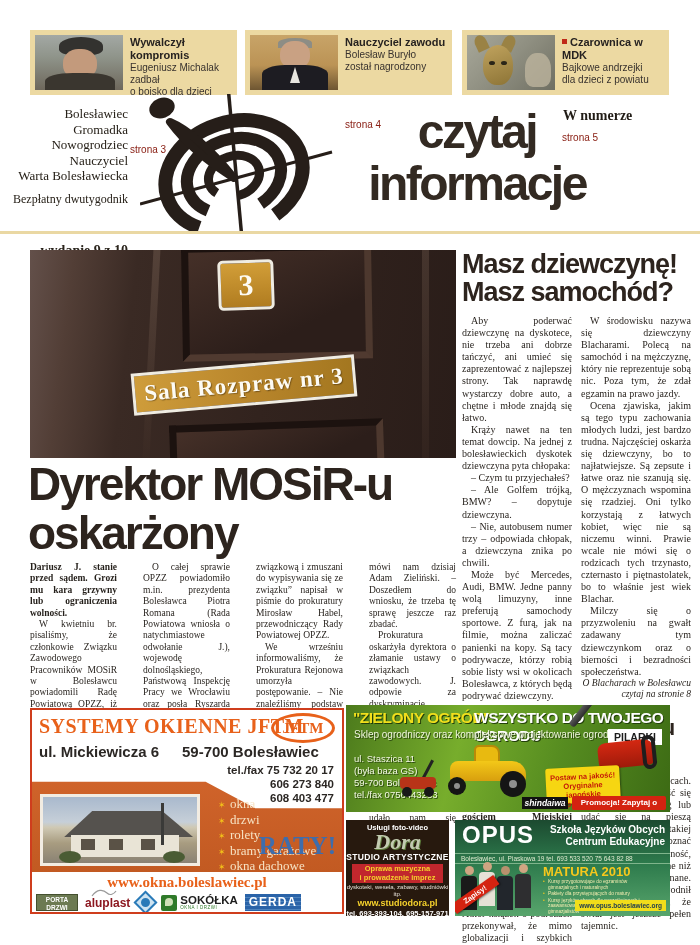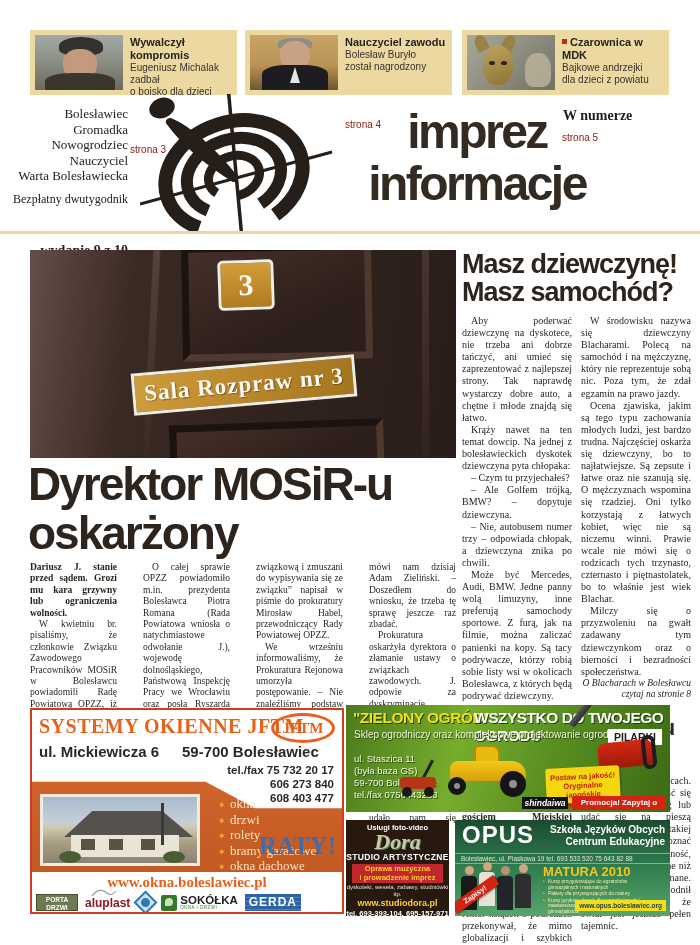--- a/index.html
+++ b/index.html
@@ -283,21 +283,21 @@
           <line x1="0" y1="110" x2="192" y2="58" stroke-width="3"></line>
           <ellipse cx="94" cy="82" rx="26" ry="20" stroke-width="9" transform="rotate(-18 94 82)" stroke-dasharray="105 22" stroke-dashoffset="-60"></ellipse>
           <ellipse cx="94" cy="82" rx="48" ry="37" stroke-width="12" transform="rotate(-18 94 82)" stroke-dasharray="215 55" stroke-dashoffset="-105"></ellipse>
           <ellipse cx="94" cy="82" rx="70" ry="54" stroke-width="14" transform="rotate(-18 94 82)" stroke-dasharray="310 80" stroke-dashoffset="-150"></ellipse>
         </g>
         <ellipse cx="22" cy="14" rx="13" ry="10" fill="#261e19" transform="rotate(-20 22 14)"></ellipse>
         <path d="M30,28 Q58,40 94,84 Q52,58 30,28 Z" fill="#261e19" stroke="#261e19" stroke-width="8" stroke-linejoin="round"></path>
       </svg>
     </div>
     <div class="big-title">
-      <div>imprez</div>
+      <div>czytaj</div>
       <div>informacje</div>
     </div>
     <div class="in-issue">
       <div class="in-issue-h">W numerze</div>
     </div>
   </div>
   <div class="divider"></div>
 
   <div class="door-photo">
     <div class="stile st1"></div>

